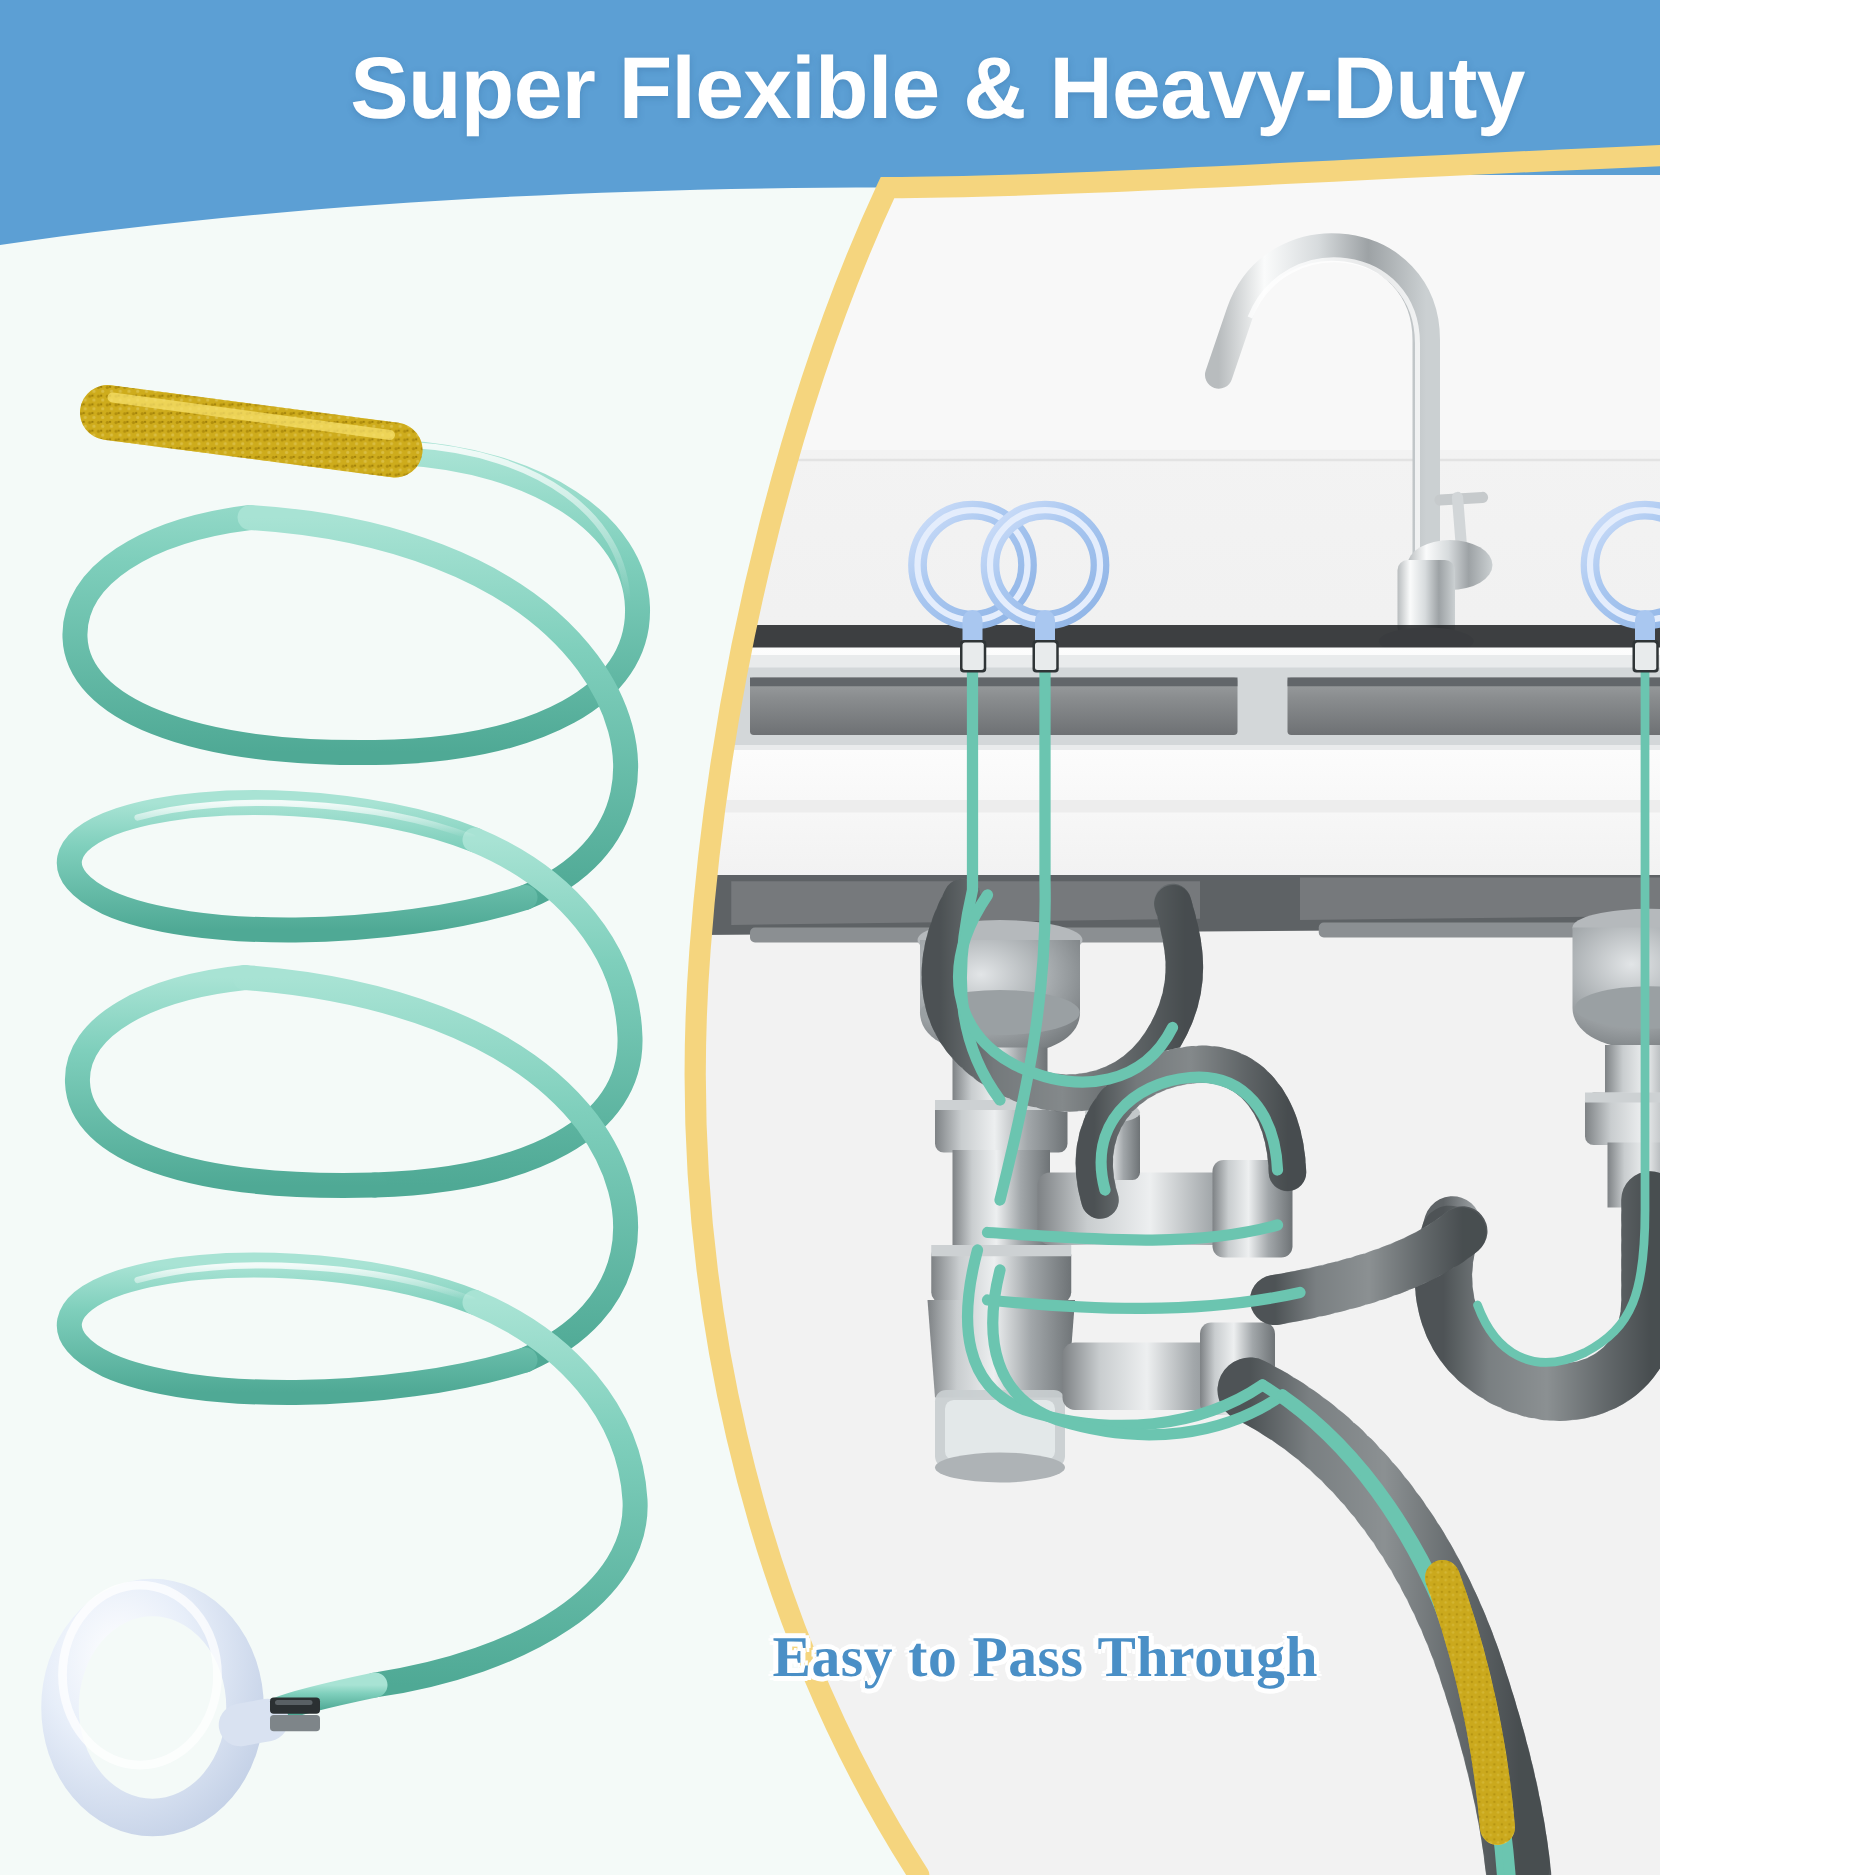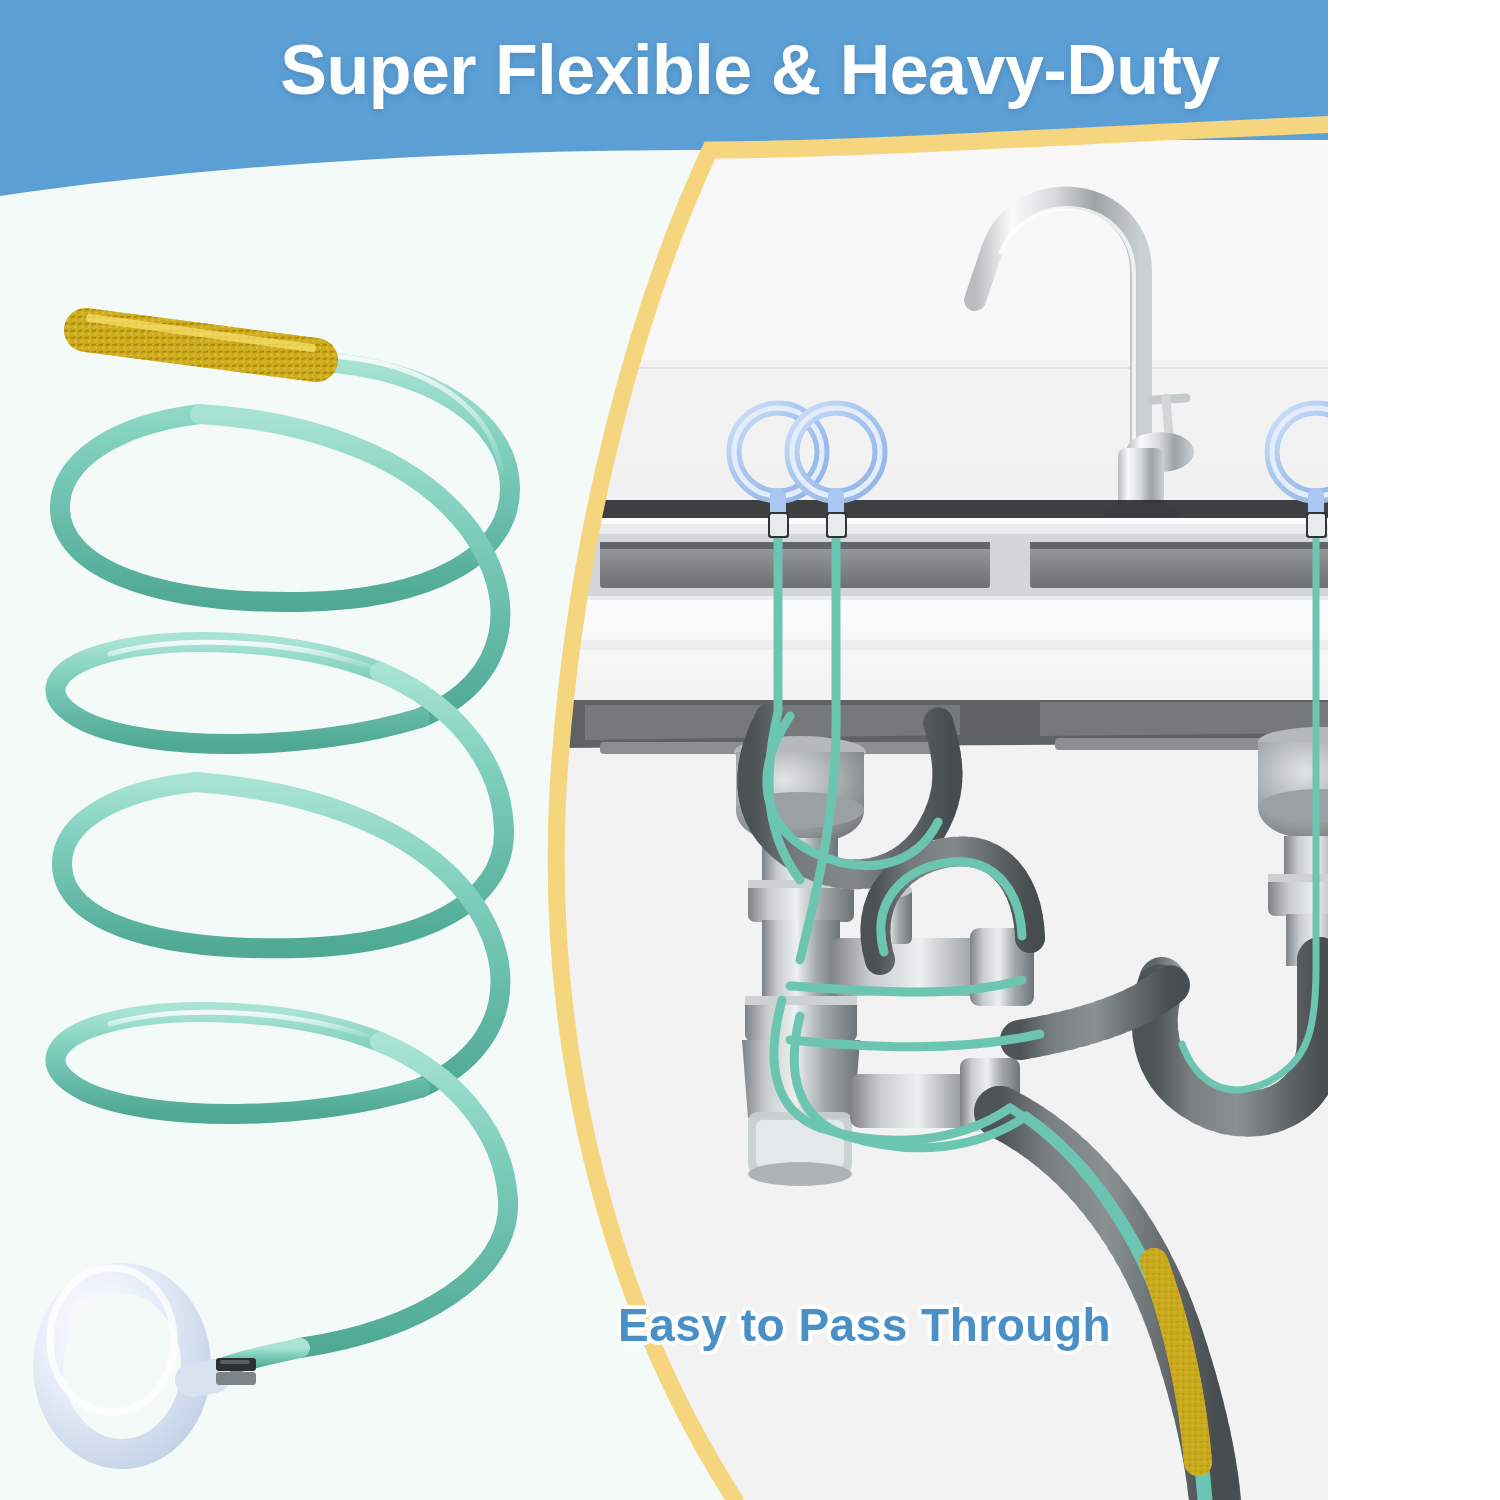--- a/index.html
+++ b/index.html
@@ -24,21 +24,21 @@
 
   
   .caption{position:absolute;left:618px;top:1300px;z-index:40;
            color:#4A8FC6;font-size:46px;font-weight:600;line-height:1.12;
            letter-spacing:0.5px;
            text-shadow:
              -3px -3px 0 #fff,  3px -3px 0 #fff,
              -3px  3px 0 #fff,  3px  3px 0 #fff,
               0px -4px 0 #fff,  0px  4px 0 #fff,
              -4px  0px 0 #fff,  4px  0px 0 #fff;}
-  .caption div{white-space:nowrap;}
+  .caption div{white-space:nowrap;font-family:Liberation Serif, serif;}
 </style>
 </head>
 <body>
 
 <div id="stage">
 
   <svg class="layer" viewBox="0 0 1500 1500" style="z-index:1">
     <defs>
       <clipPath id="rightClip">
 

